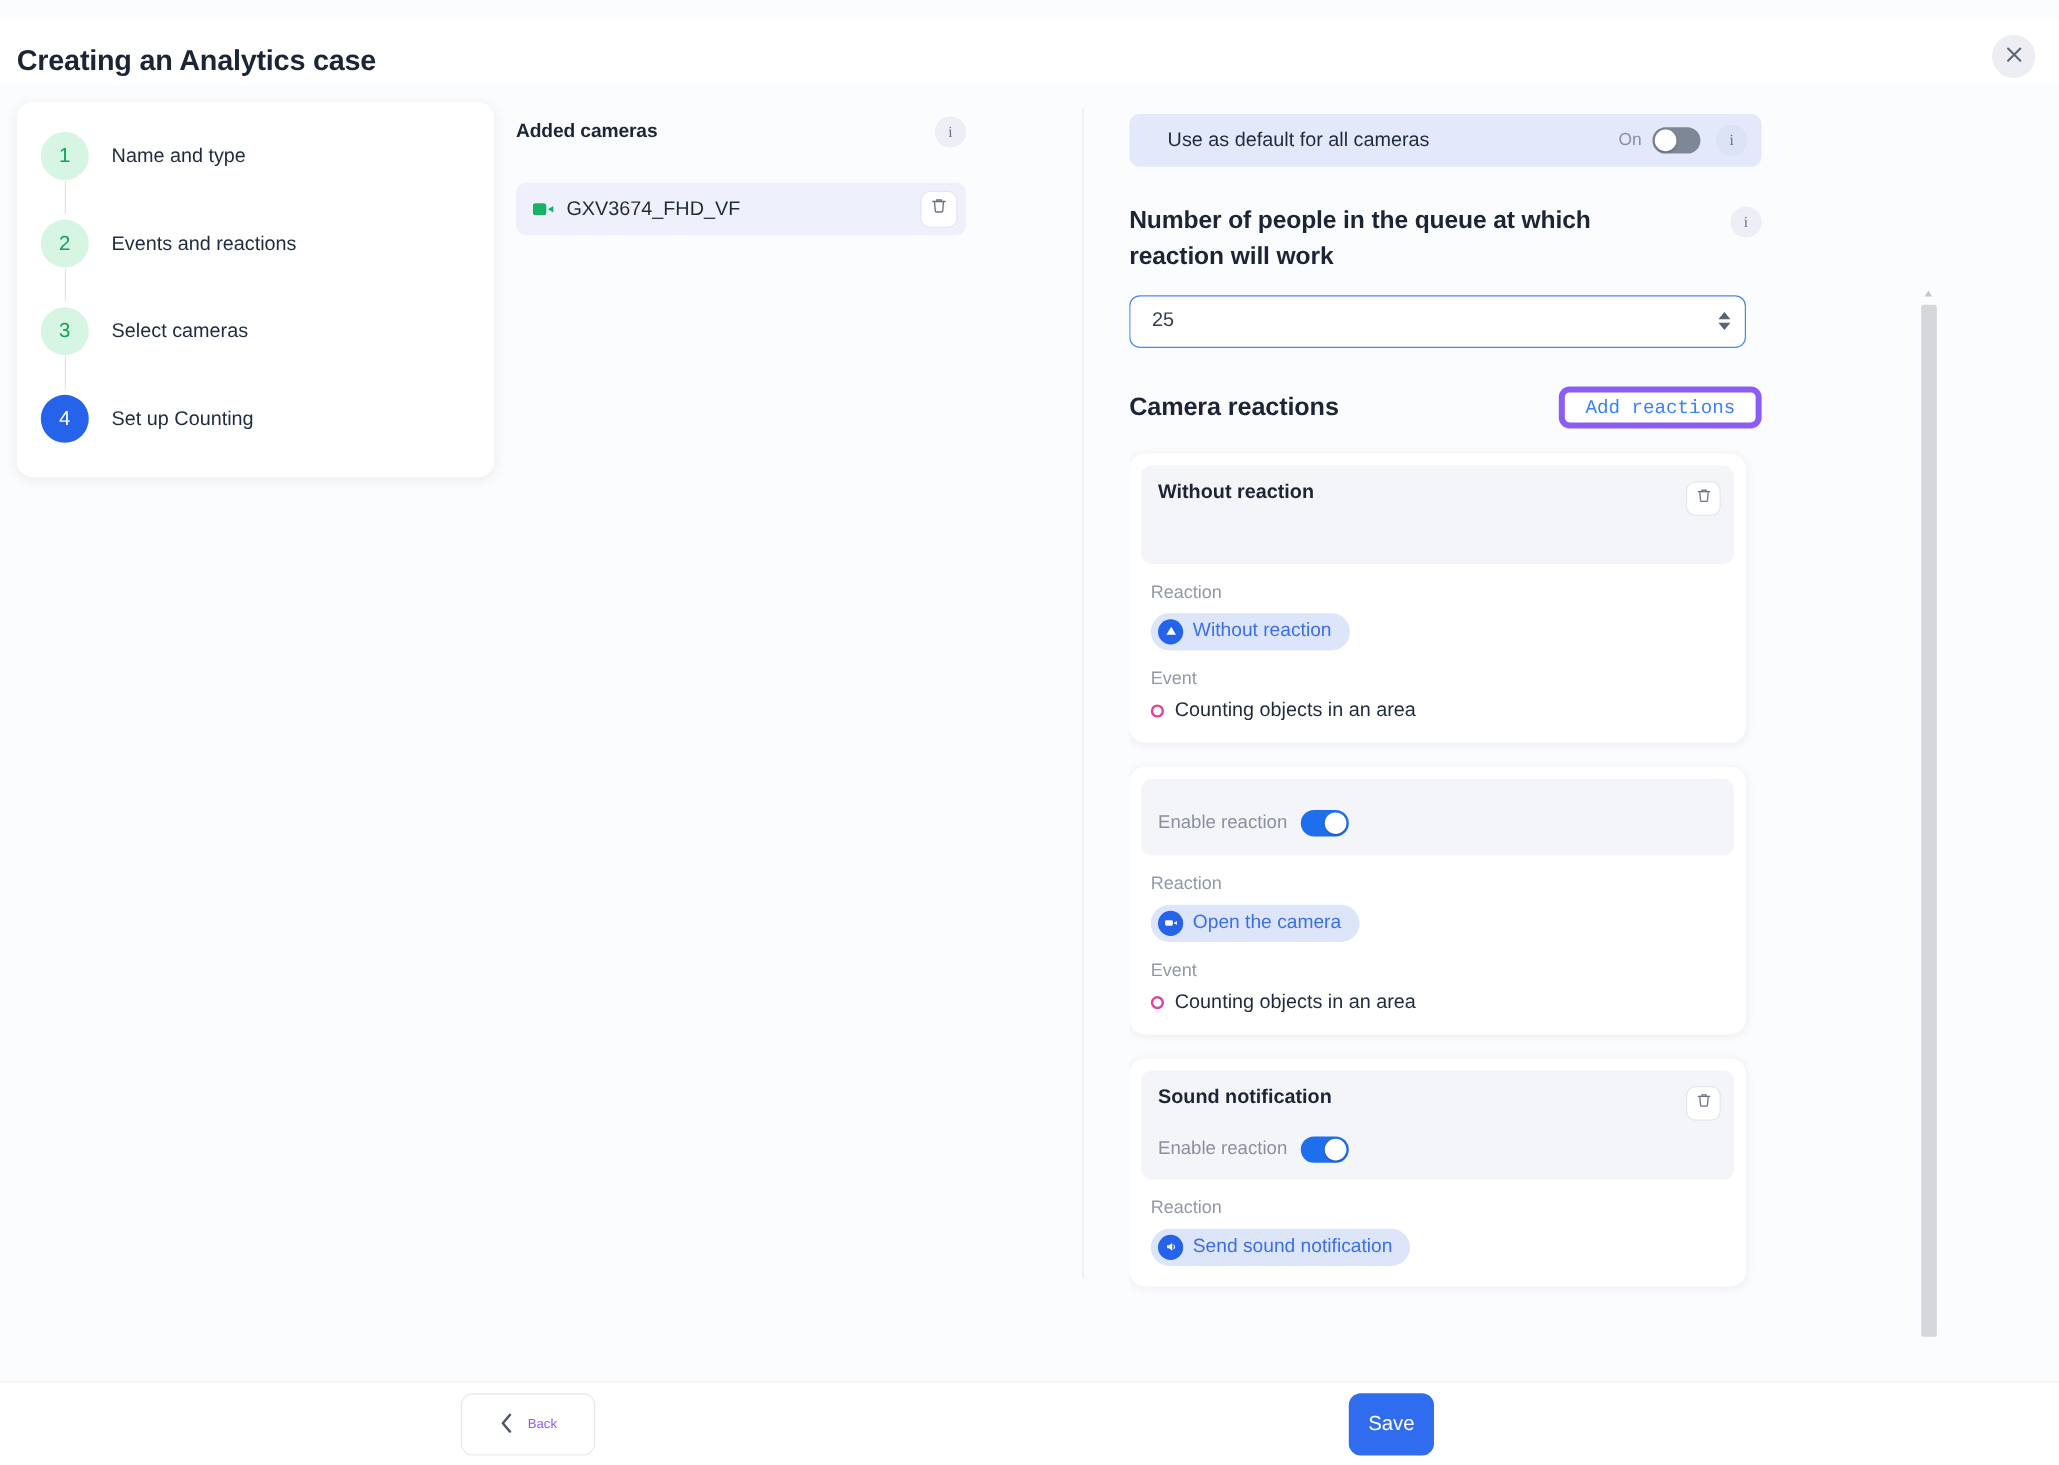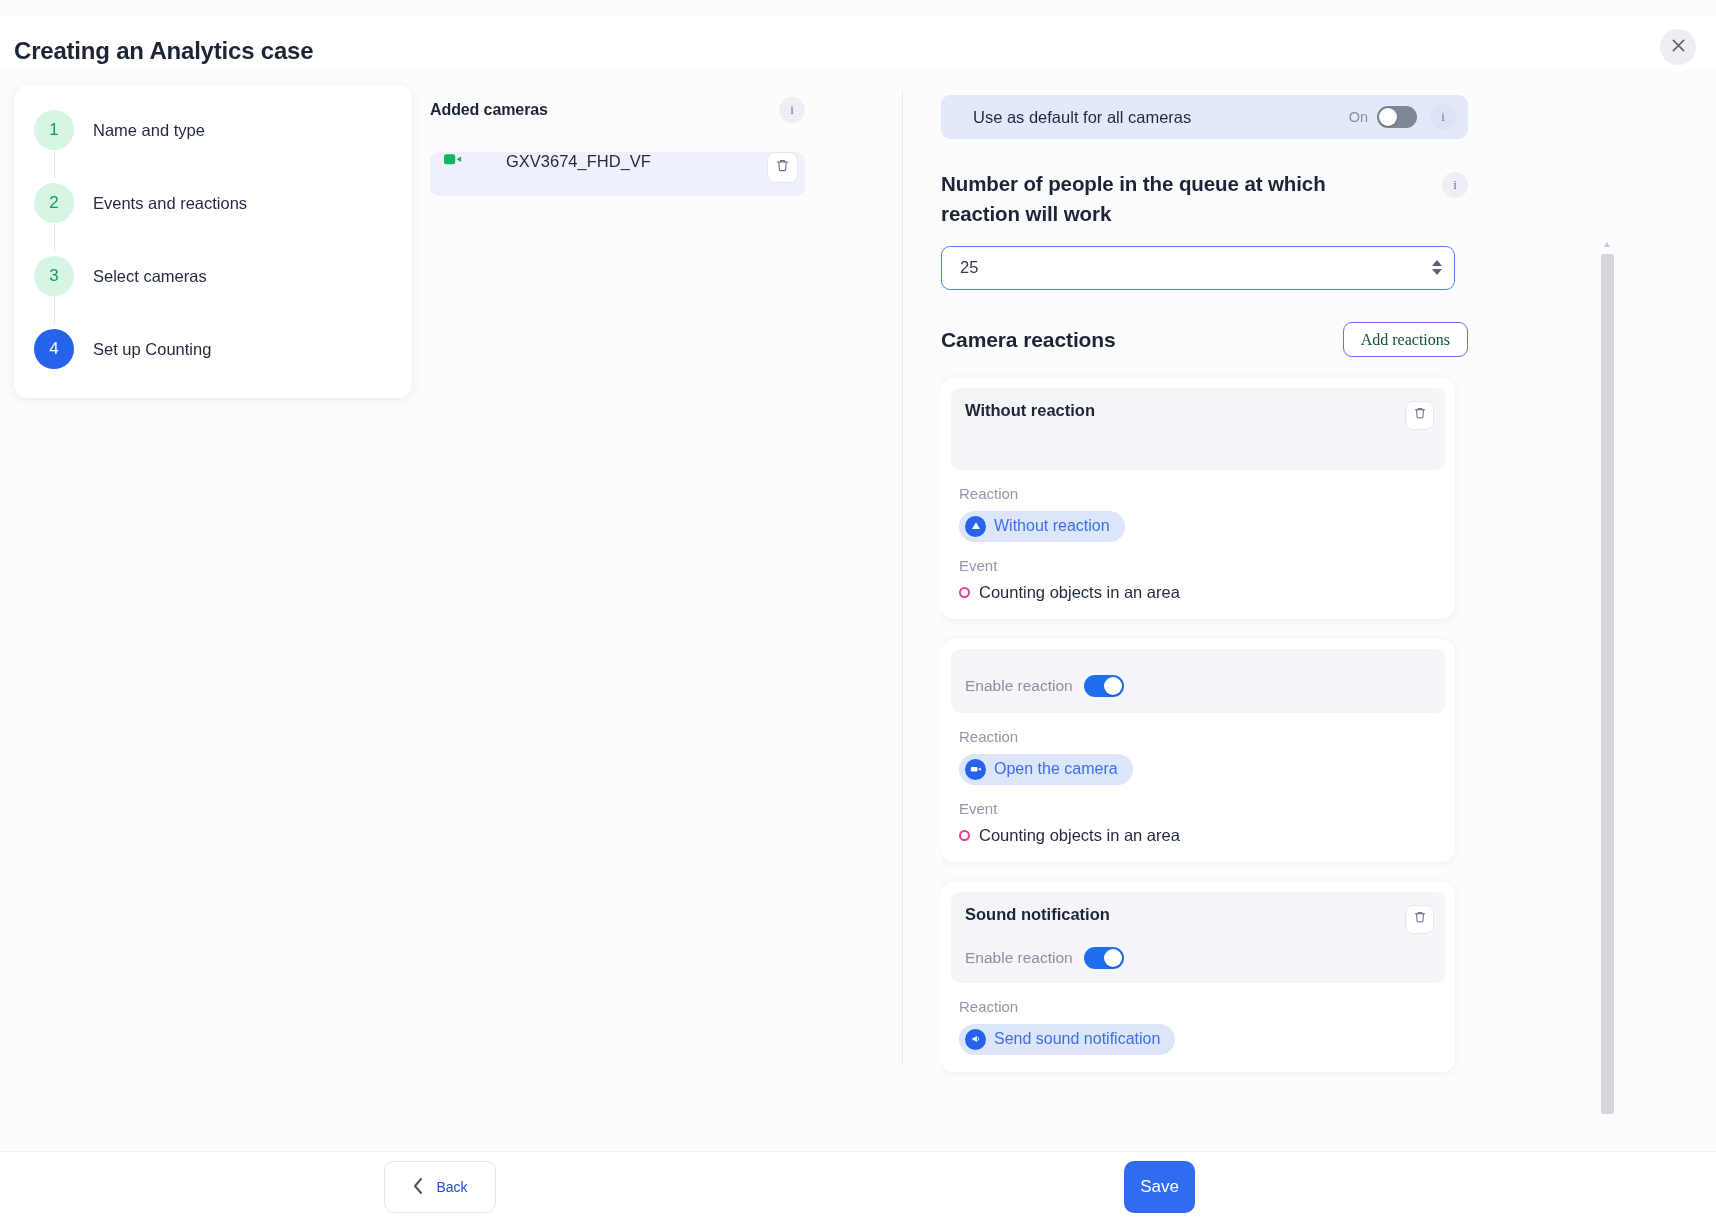--- a/index.html
+++ b/index.html
@@ -100,23 +100,22 @@
     font-size: 13px; color: #6b7486;
     margin-left: auto;
     cursor: pointer;
     font-family: "Liberation Serif", serif;
   }
   .camera-row {
     margin-top: 22px;
     width: 375px; height: 44px;
     background: #eef1fb;
     border-radius: 9px;
-    display: flex; align-items: flex-start;
+    display: flex; align-items: center;
     padding: 0 7px 0 14px;
-    gap: 34px;
   }
   .cam-icon { width: 18px; height: 13px; flex: 0 0 auto; }
   .camera-name {
     margin-left: 10px;
     font-size: 16.5px; color: #1f2a3c;
   }
   .trash-btn {
     margin-left: auto;
     width: 31px; height: 31px;
     background: #ffffff;
@@ -215,24 +214,24 @@
     display: flex; align-items: center;
   }
   .reactions-title {
     font-size: 21px; font-weight: bold; color: #1c2536;
     letter-spacing: -0.1px;
   }
   .add-reactions-btn {
     margin-left: auto;
     height: 35px; padding: 0 17px;
     background: #ffffff;
-    border: 1px solid #8b5cf6;
+    border: 5px solid #8b5cf6;
     border-radius: 9px;
-    font-size: 16px; color: #14532d;
-    font-family: Liberation Serif, serif;
+    font-size: 16px; color: #3b82f6;
+    font-family: Liberation Mono, monospace;
     cursor: pointer;
   }
 
   
   .reaction-cards { margin-top: 20px; width: 527px; }
   .reaction-card {
     width: 514px;
     background: #ffffff;
     border-radius: 13px;
     box-shadow: 0 1px 7px rgba(60,70,100,0.08);
@@ -351,21 +350,21 @@
     width: 112px; height: 52px;
     background: #ffffff;
     border: 1px solid #e3e6ed;
     border-radius: 10px;
     display: flex; align-items: center; justify-content: center;
     gap: 11px;
     cursor: pointer;
     font-family: "Liberation Sans", sans-serif;
   }
   .back-btn svg { width: 13px; height: 20px; }
-  .back-label { font-size: 14px; color: #1d4ed8; }
+  .back-label { font-size: 11px; color: #8b5cf6; }
   .save-btn {
     position: absolute; left: 1124px; top: 9px;
     width: 71px; height: 52px;
     background: #2f6cf0;
     border: none; border-radius: 10px;
     color: #ffffff; font-size: 17px;
     cursor: pointer;
     font-family: "Liberation Sans", sans-serif;
   }
 </style>

